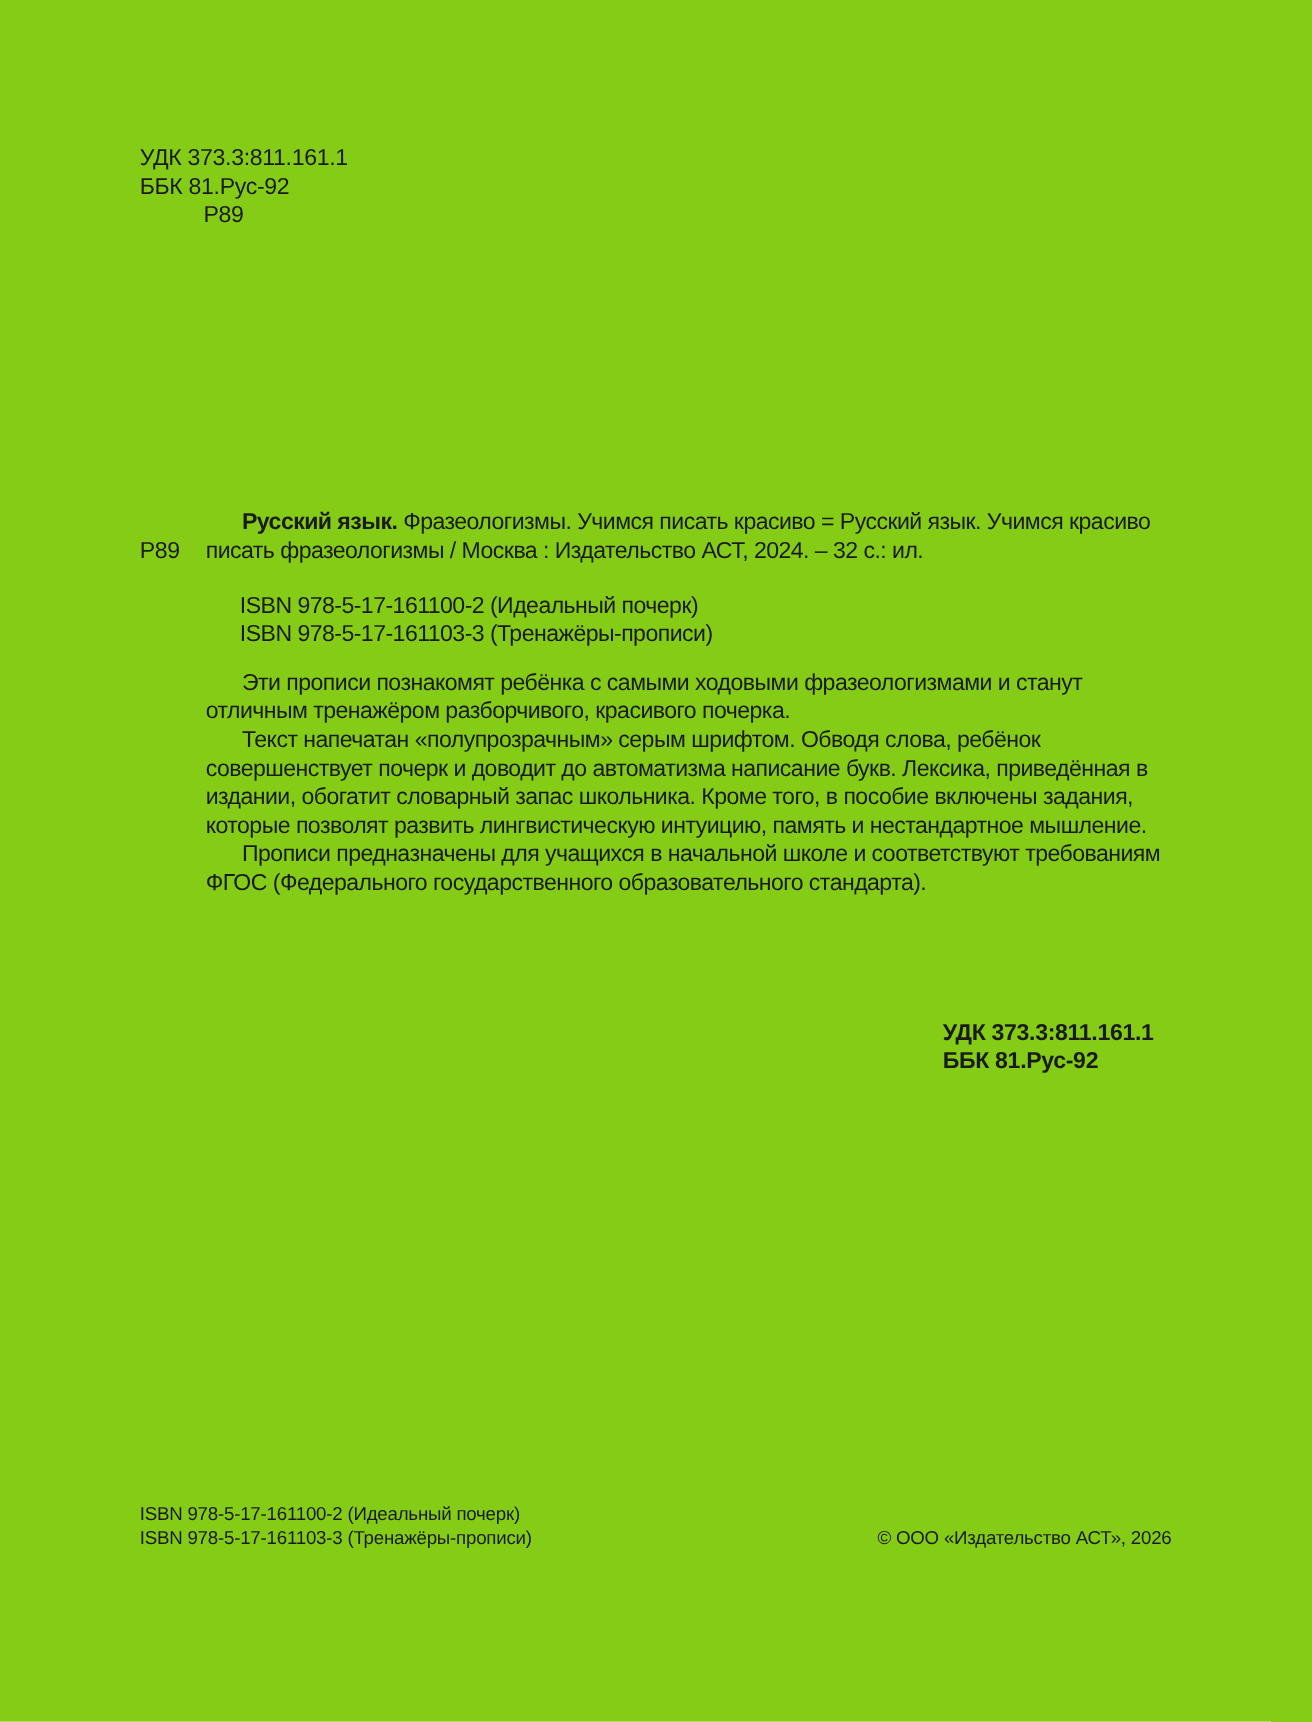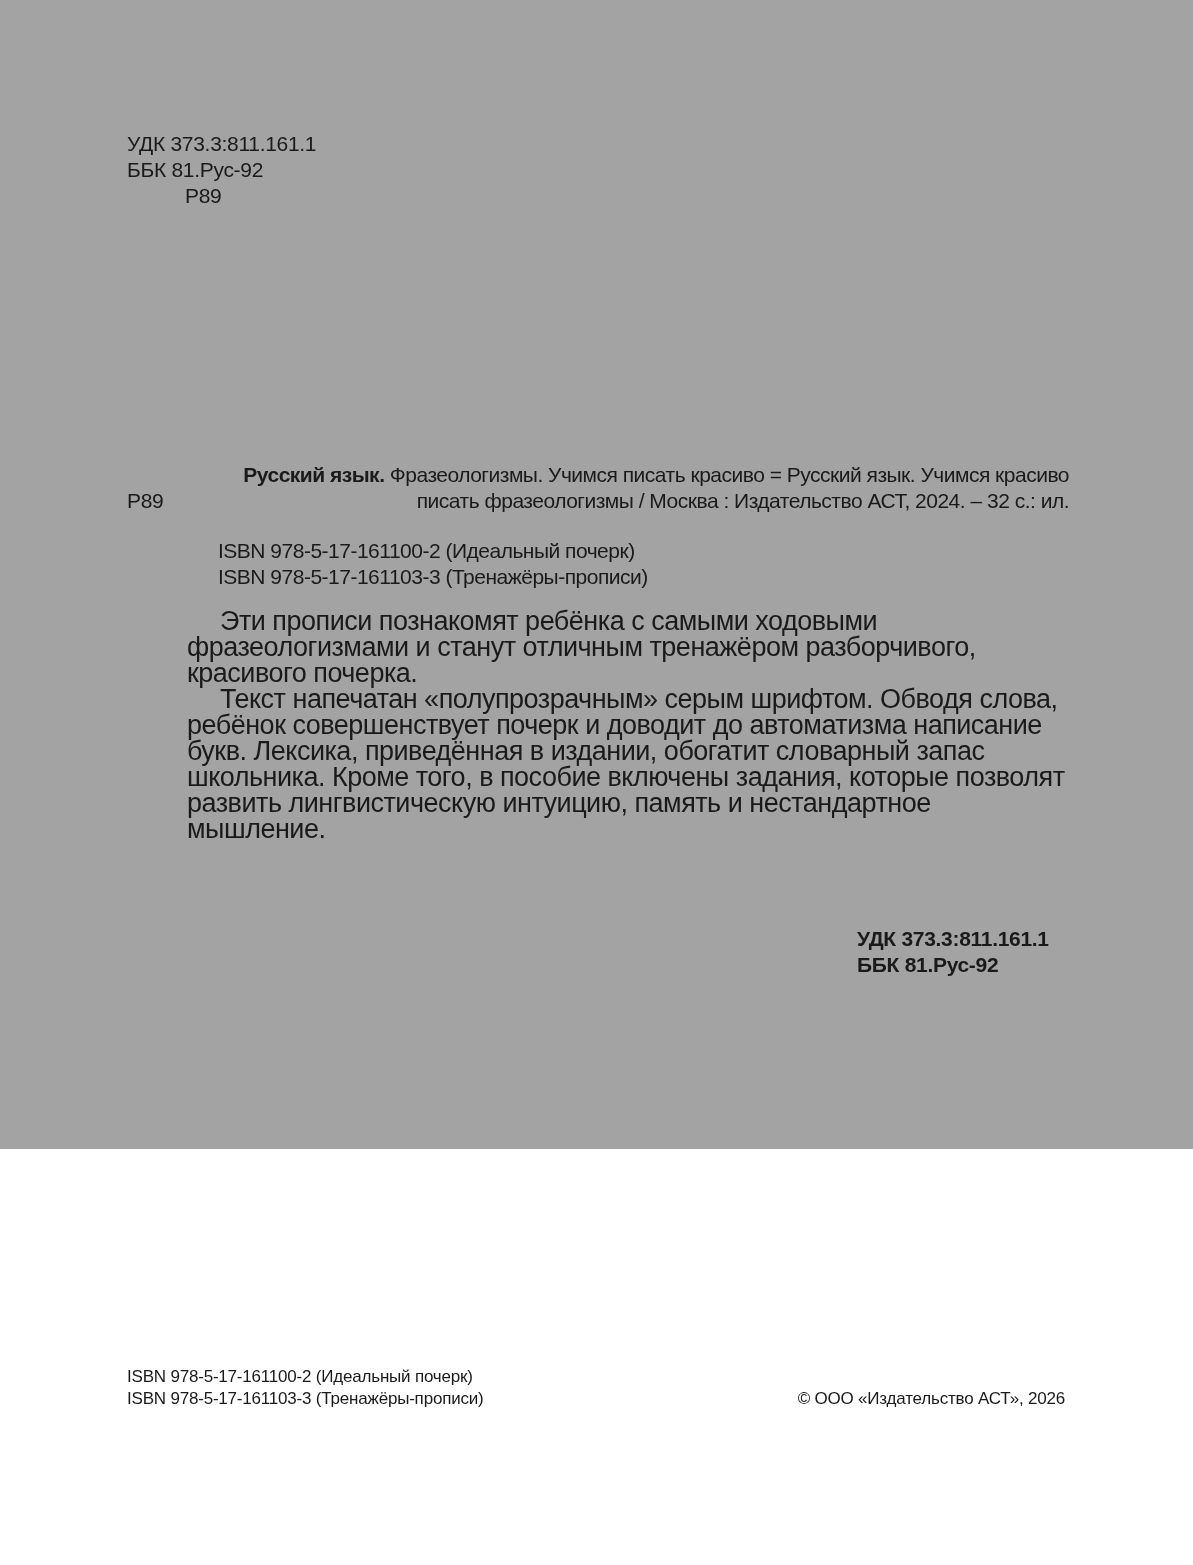--- a/index.html
+++ b/index.html
@@ -10,22 +10,22 @@
   body {
     width: 1193px;
     height: 1565px;
     font-family: "Liberation Sans", "DejaVu Sans", sans-serif;
     color: #1a1a1a;
     overflow: hidden;
   }
   .page {
     position: relative;
     width: 1193px;
-    height: 1149px;
-    background: #a3a3a3;
+    height: 1565px;
+    background: #84cc16;
   }
   
   .top-codes {
     position: absolute;
     left: 127px;
     top: 131px;
     font-size: 21px;
     line-height: 26px;
     letter-spacing: -0.3px;
     white-space: nowrap;
@@ -45,39 +45,38 @@
   }
   .entry-sign {
     position: absolute;
     left: -60px;
     top: 26px;
     letter-spacing: -0.3px;
   }
   .entry-text {
     margin: 0;
     text-indent: 33px;
-    text-align: right;
   }
   
   .isbn-block {
     position: absolute;
     left: 218px;
     top: 538px;
     font-size: 21px;
     line-height: 26px;
     letter-spacing: -0.5px;
     white-space: nowrap;
   }
   
   .annotation {
     position: absolute;
     left: 187px;
     top: 608px;
     width: 882px;
-    font-size: 27px;
+    font-size: 21px;
     line-height: 26px;
     letter-spacing: -0.5px;
   }
   .annotation p {
     margin: 0;
     text-indent: 33px;
   }
   
   .codes-right {
     position: absolute;
@@ -126,20 +125,21 @@
   </div>
 
   <div class="isbn-block">
     <div>ISBN 978-5-17-161100-2 (Идеальный почерк)</div>
     <div>ISBN 978-5-17-161103-3 (Тренажёры-прописи)</div>
   </div>
 
   <div class="annotation">
     <p>Эти прописи познакомят ребёнка с самыми ходовыми фразеологизмами и станут отличным тренажёром разборчивого, красивого почерка.</p>
     <p>Текст напечатан «полупрозрачным» серым шрифтом. Обводя слова, ребёнок совершенствует почерк и доводит до автоматизма написание букв. Лексика, приведённая в издании, обогатит словарный запас школьника. Кроме того, в пособие включены задания, которые позволят развить лингвистическую интуицию, память и нестандартное мышление.</p>
+    <p>Прописи предназначены для учащихся в начальной школе и соответствуют требованиям ФГОС (Федерального государственного образовательного стандарта).</p>
   </div>
 
   <div class="codes-right">
     <div>УДК 373.3:811.161.1</div>
     <div>ББК 81.Рус-92</div>
   </div>
 
   <div class="footer-isbn">
     <div>ISBN 978-5-17-161100-2 (Идеальный почерк)</div>
     <div>ISBN 978-5-17-161103-3 (Тренажёры-прописи)</div>

